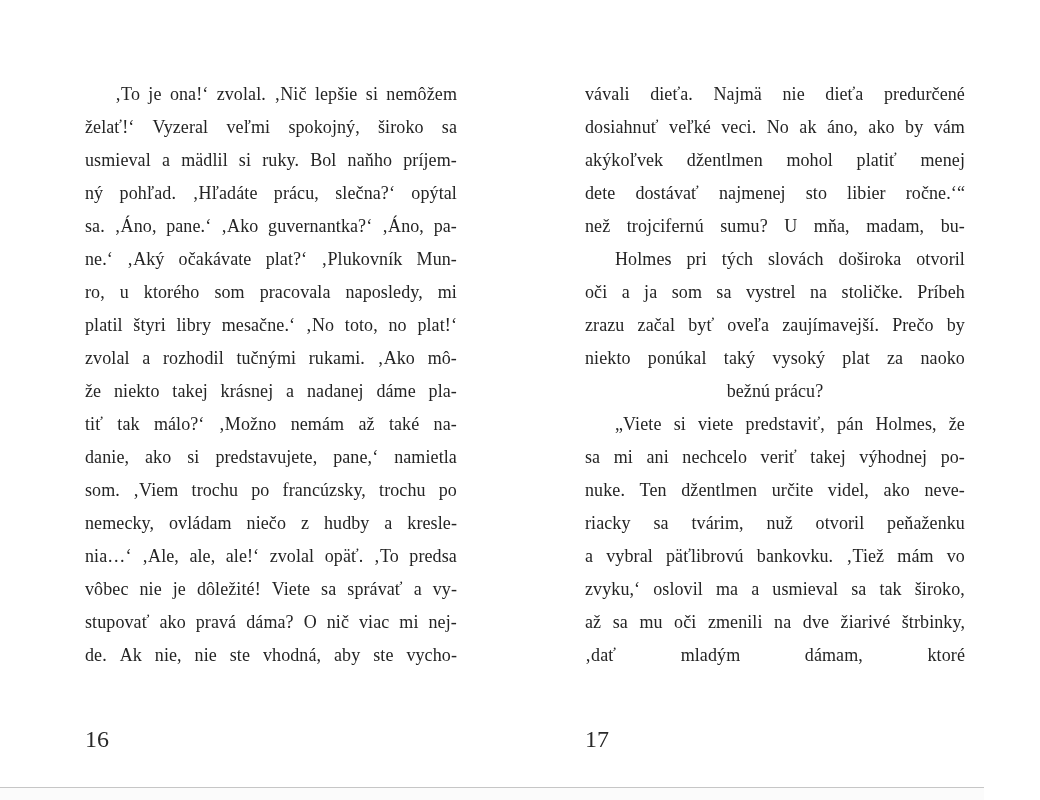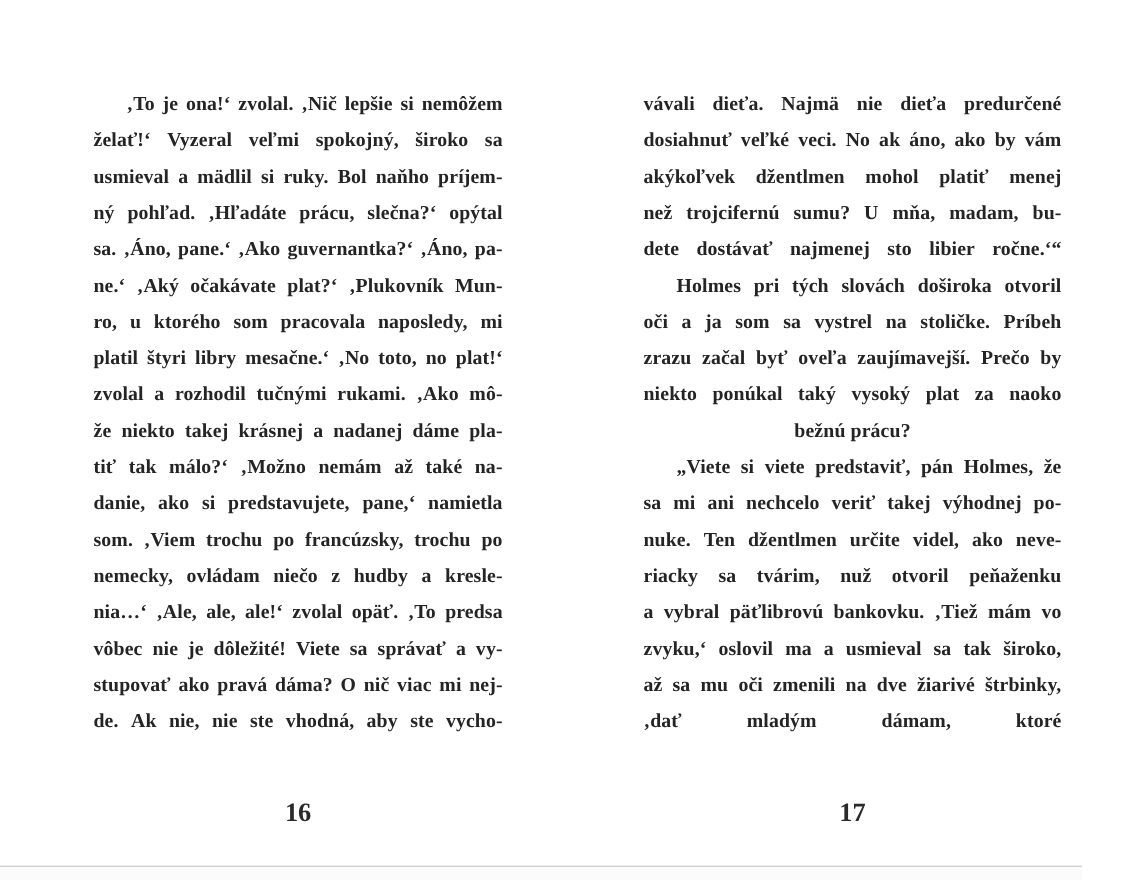--- a/index.html
+++ b/index.html
@@ -8,21 +8,20 @@
     background: #ffffff;
   }
   .spread {
     position: relative;
     width: 984px;
     height: 800px;
     background: #ffffff;
     overflow: hidden;
     font-family: "Liberation Serif", "DejaVu Serif", serif;
     color: #242424;
-    font-weight: bold;
   }
   .page {
     position: absolute;
     top: 78px;
   }
   .page-left  { left: 85px;  width: 372px; }
   .page-right { left: 585px; width: 380px; }
 
   .page-text {
     font-size: 18px;
@@ -45,21 +44,20 @@
     text-align: center;
     white-space: normal;
   }
   .line-indent { padding-left: 30px; }
 
   .page-number {
     position: absolute;
     top: 648px;
     left: 0;
     width: 100%;
-    text-align: center;
     font-size: 24px;
     color: #2a2a2a;
   }
   .bottom-edge {
     position: absolute;
     left: 0;
     right: 0;
     bottom: 0;
     height: 12px;
     border-top: 1px solid #c6c6c6;
@@ -272,35 +270,35 @@
             <span>vám</span>
           </div>
           <div class="line">
             <span>akýkoľvek</span>
             <span>džentlmen</span>
             <span>mohol</span>
             <span>platiť</span>
             <span>menej</span>
           </div>
           <div class="line">
+            <span>dete</span>
+            <span>dostávať</span>
+            <span>najmenej</span>
+            <span>sto</span>
+            <span>libier</span>
+            <span>ročne.‘“</span>
+          </div>
+          <div class="line">
             <span>než</span>
             <span>trojcifernú</span>
             <span>sumu?</span>
             <span>U</span>
             <span>mňa,</span>
             <span>madam,</span>
             <span>bu-</span>
-          </div>
-          <div class="line">
-            <span>dete</span>
-            <span>dostávať</span>
-            <span>najmenej</span>
-            <span>sto</span>
-            <span>libier</span>
-            <span>ročne.‘“</span>
           </div>
         </div>
         <div class="paragraph">
           <div class="line line-indent">
             <span>Holmes</span>
             <span>pri</span>
             <span>tých</span>
             <span>slovách</span>
             <span>doširoka</span>
             <span>otvoril</span>

